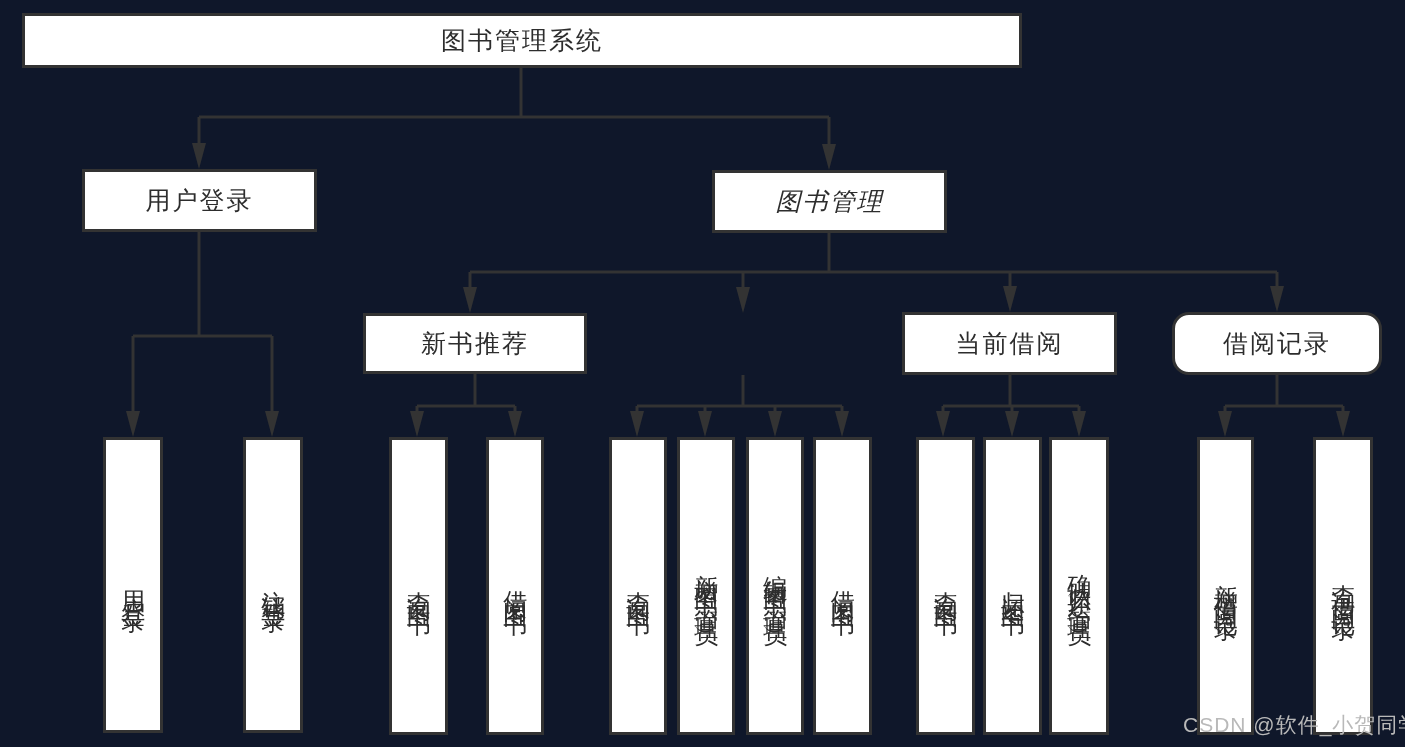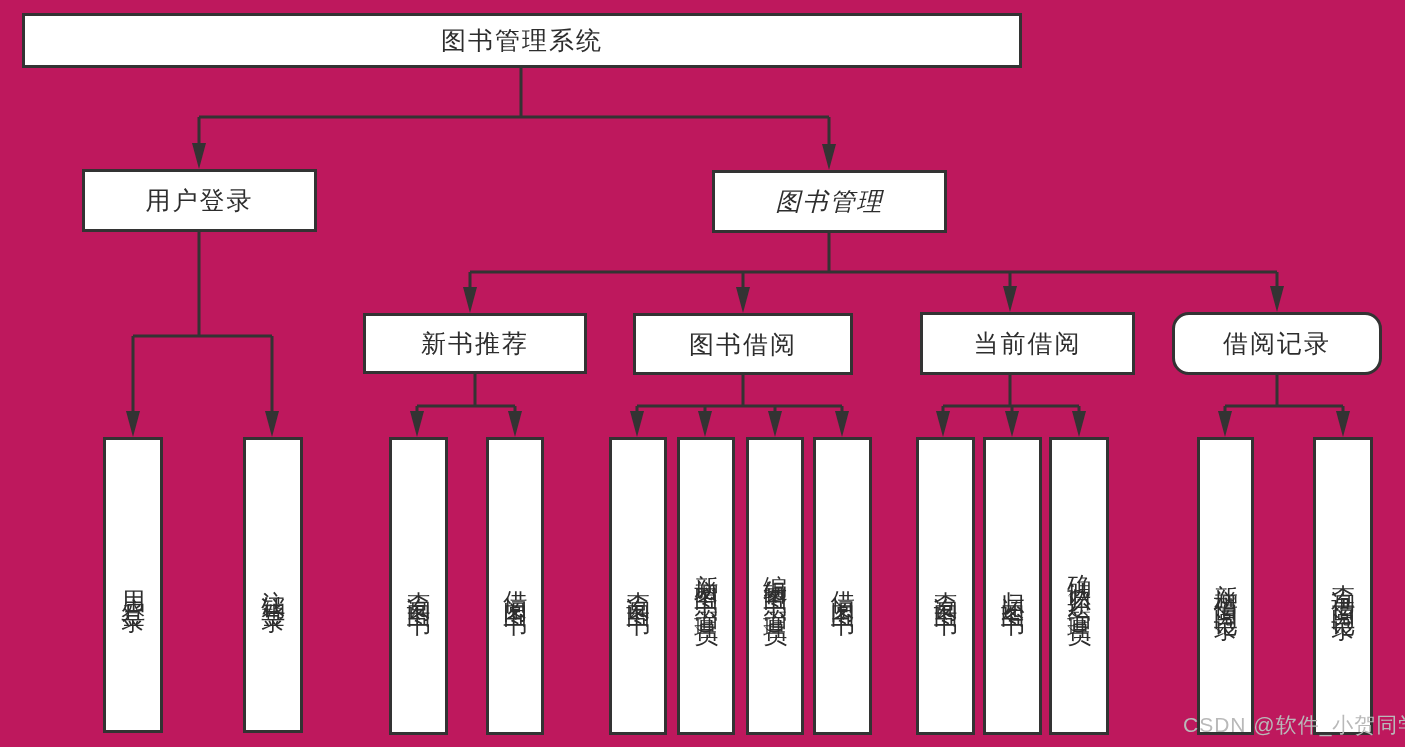--- a/index.html
+++ b/index.html
@@ -1,17 +1,17 @@
 <!DOCTYPE html>
 <html><head>
 <meta charset="utf-8">
 <style>
   html,body{margin:0;padding:0;background:#ffffff;}
   body{font-family:"Liberation Sans","DejaVu Sans",sans-serif;}
-  .canvas{position:relative;width:1405px;height:747px;background:#be185d;overflow:hidden;}
+  .canvas{position:relative;width:1405px;height:747px;background:#0f172a;overflow:hidden;}
   .connectors{position:absolute;left:0;top:0;width:1405px;height:747px;}
   .connectors path{stroke:#333333;stroke-width:3;fill:none;}
   .connectors polygon{fill:#333333;stroke:none;}
   .node{
     position:absolute;
     box-sizing:border-box;
     border:3px solid #333333;
     background:#ffffff;
     display:flex;
     align-items:center;
@@ -84,24 +84,21 @@
   <div class="node h" style="left:82px;top:169px;width:235px;height:63px;">
     <span>用户登录</span>
   </div>
   <div class="node h" style="left:712px;top:170px;width:235px;height:63px;font-style:italic;">
     <span>图书管理</span>
   </div>
 
   <div class="node h" style="left:363px;top:313px;width:224px;height:61px;">
     <span>新书推荐</span>
   </div>
-  <div class="node h" style="left:633px;top:313px;width:220px;height:62px;">
-    <span>图书借阅</span>
-  </div>
-  <div class="node h" style="left:902px;top:312px;width:215px;height:63px;margin-left:18px;">
+  <div class="node h" style="left:902px;top:312px;width:215px;height:63px;">
     <span>当前借阅</span>
   </div>
   <div class="node h" style="left:1172px;top:312px;width:210px;height:63px;border-radius:17px;">
     <span>借阅记录</span>
   </div>
 
   <div class="node v" style="left:103px;top:437px;width:60px;height:296px;">
     <span>用户登录</span>
   </div>
   <div class="node v" style="left:243px;top:437px;width:60px;height:296px;">

